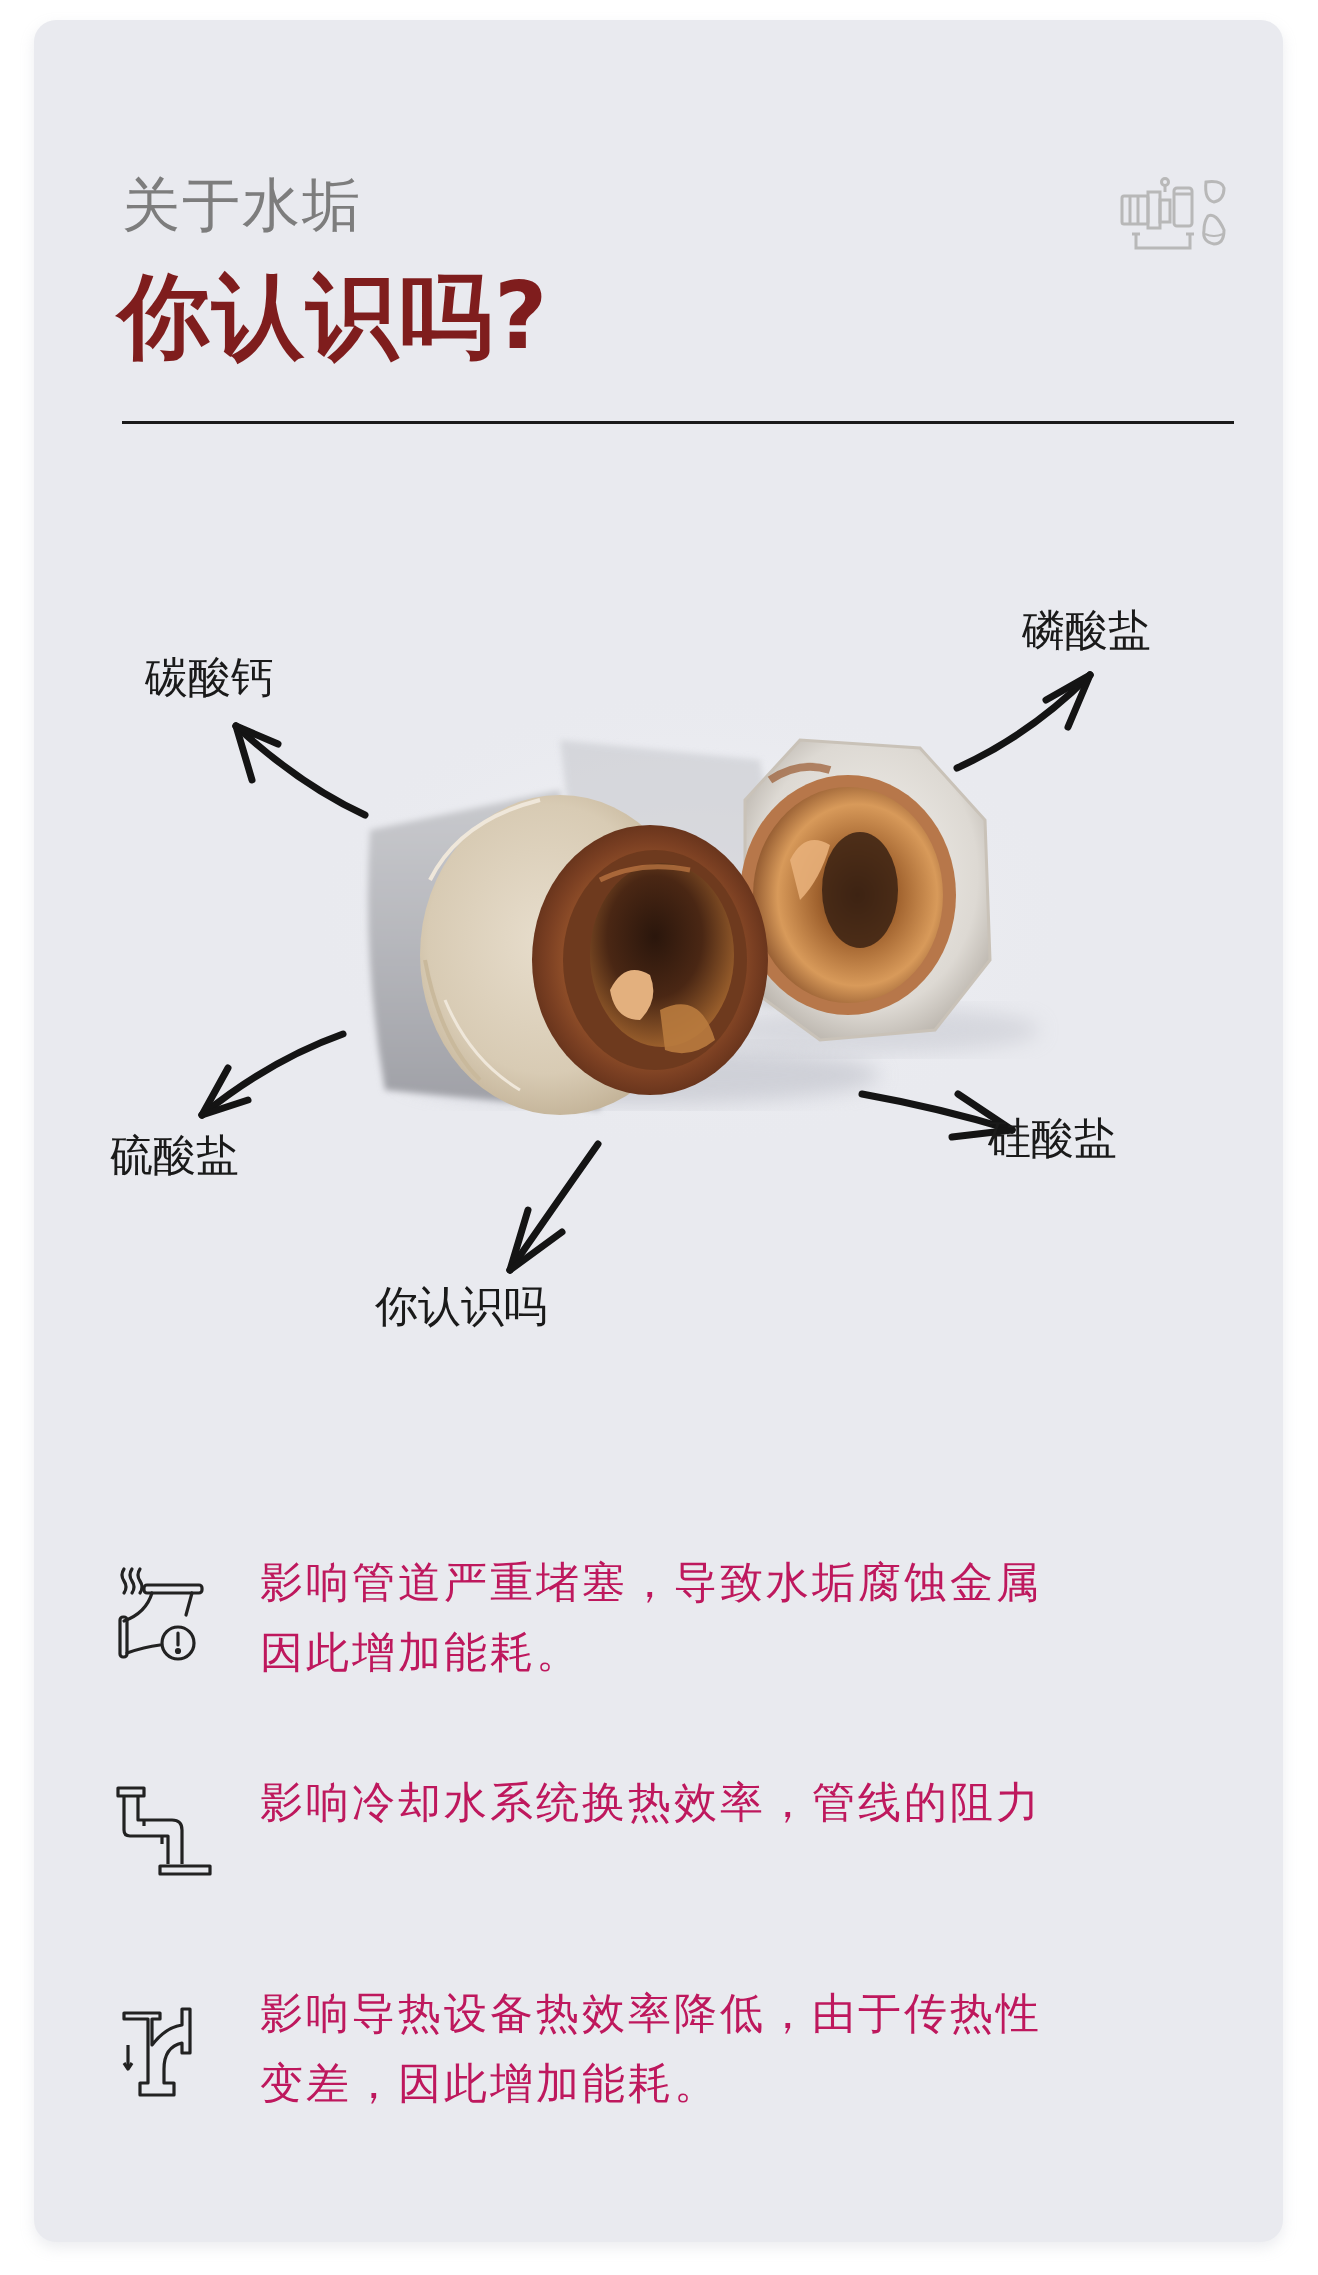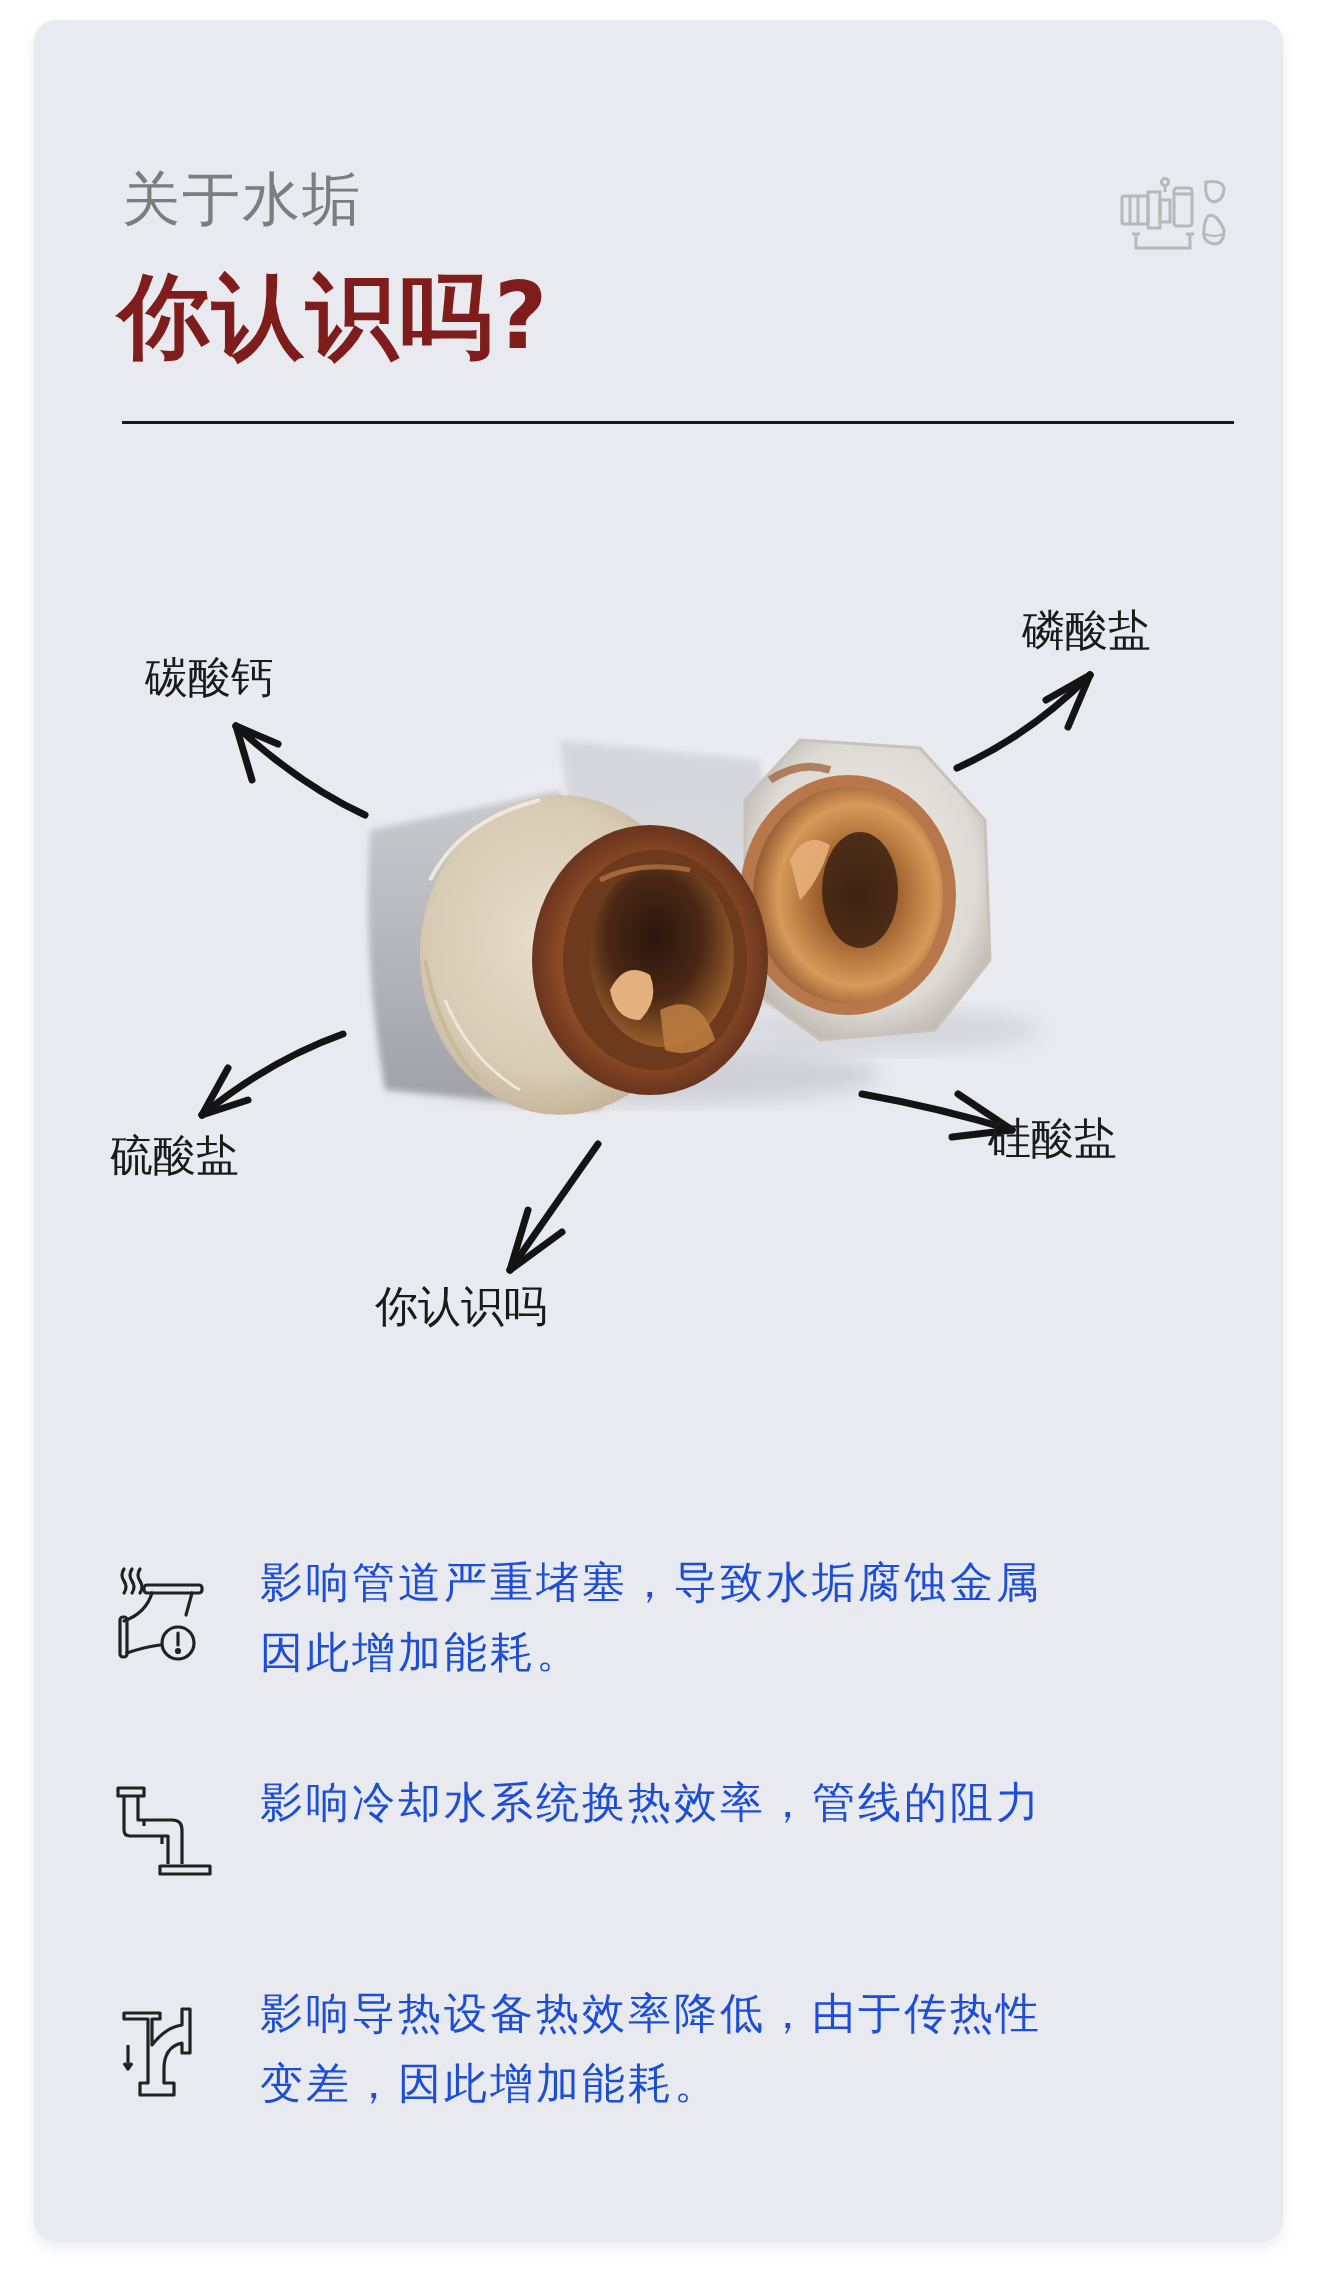--- a/index.html
+++ b/index.html
@@ -6,21 +6,21 @@
   html, body { width: 1318px; height: 2275px; background: #ffffff; overflow: hidden; }
   body { position: relative; font-family: "DejaVu Sans", "Liberation Sans", sans-serif; }
 
   .card {
     position: absolute; left: 34px; top: 20px; width: 1249px; height: 2222px;
     background: #e9eaef; border-radius: 22px;
     box-shadow: 0 6px 14px rgba(180,182,195,0.25);
   }
 
   .subtitle {
-    position: absolute; left: 122px; top: 164px;
+    position: absolute; left: 122px; top: 170px;
     font-size: 58px; line-height: 70px; color: #7d7d7d; letter-spacing: 2px;
   }
   .title {
     position: absolute; left: 118px; top: 262px;
     font-size: 92px; line-height: 110px; font-weight: bold; color: #7f1d1d; letter-spacing: 2px;
   }
   .divider {
     position: absolute; left: 122px; top: 421px; width: 1112px; height: 3px; background: #1a1a1a;
   }
   .brand-icon { position: absolute; left: 1118px; top: 174px; width: 120px; height: 80px; }
@@ -28,21 +28,21 @@
   
   .photo { position: absolute; left: 0; top: 0; width: 1318px; height: 2275px; pointer-events: none; }
   .arrows { position: absolute; left: 0; top: 0; width: 1318px; height: 2275px; pointer-events: none; }
 
   .label {
     position: absolute; font-size: 43px; line-height: 50px; color: #1a1a1a; white-space: nowrap;
   }
   .effect-icon { position: absolute; width: 96px; height: 96px; }
   .effect-text {
     position: absolute; left: 260px; width: 860px;
-    font-size: 43px; line-height: 70px; color: #1d4ed8; letter-spacing: 3px;
+    font-size: 43px; line-height: 70px; color: #be185d; letter-spacing: 3px;
   }
 </style>
 </head>
 <body>
 
 <div class="card"></div>
 
 <div class="subtitle">关于水垢</div>
 <div class="title">你认识吗?</div>
 <div class="divider"></div>

